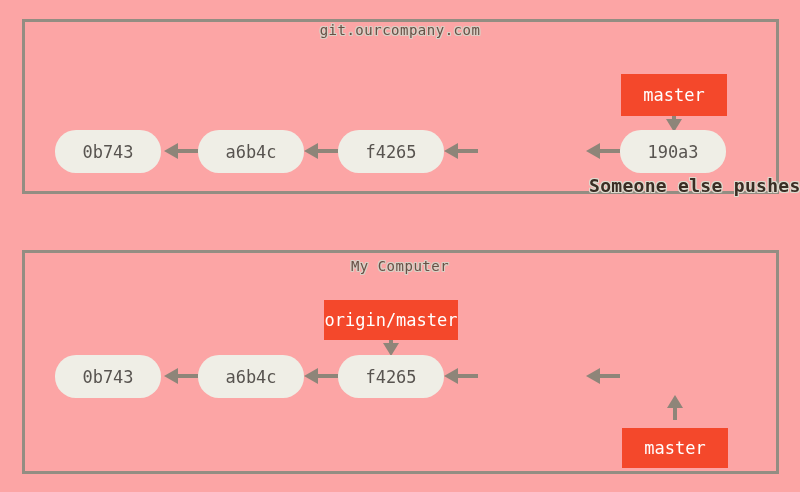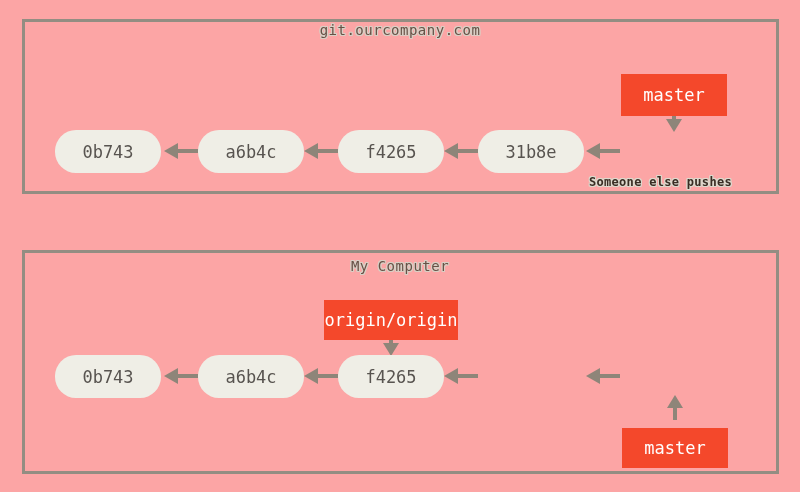--- a/index.html
+++ b/index.html
@@ -122,21 +122,21 @@
     width: 0;
     height: 0;
     border-left: 8px solid transparent;
     border-right: 8px solid transparent;
     border-bottom: 13px solid #8e8579;
   }
 
   
   .annotation {
     position: absolute;
-    font-size: 12px;
+    font-size: 18px;
     font-weight: bold;
     color: #3a2d24;
     font-family: "DejaVu Sans Mono", "Liberation Mono", monospace;
     letter-spacing: 0.3px;
     white-space: nowrap;
     text-shadow:
       -1px -1px 0 #ddd9cd,  1px -1px 0 #ddd9cd,
       -1px  1px 0 #ddd9cd,  1px  1px 0 #ddd9cd,
        0px -1px 0 #ddd9cd,  0px  1px 0 #ddd9cd,
       -1px  0px 0 #ddd9cd,  1px  0px 0 #ddd9cd;
@@ -148,21 +148,21 @@
 
 <div id="canvas">
 
   <div class="panel" id="panel-remote"></div>
 
   <div class="panel-title" id="title-remote">git.ourcompany.com</div>
 
   <div class="commit" style="left:55px;  top:130px;">0b743</div>
   <div class="commit" style="left:198px; top:130px;">a6b4c</div>
   <div class="commit" style="left:338px; top:130px;">f4265</div>
-  <div class="commit" style="left:478px; top:130px;">31b8e</div>
+  <div class="commit" style="left:620px; top:130px;">190a3</div>
 
   <div class="arrow-h" style="left:177px; top:149px; width:21px;"></div>
   <div class="arrow-h" style="left:317px; top:149px; width:21px;"></div>
   <div class="arrow-h" style="left:457px; top:149px; width:21px;"></div>
   <div class="arrow-h" style="left:599px; top:149px; width:21px;"></div>
 
   <div class="reflabel" style="left:621px; top:66px; width:106px; height:42px;">master</div>
   <div class="arrow-v down" style="left:672px; top:108px; height:12px;"></div>
 
   <div class="annotation" style="left:589px; top:175px;">Someone else pushes</div>
@@ -173,19 +173,19 @@
 
   <div class="commit" style="left:55px;  top:355px;">0b743</div>
   <div class="commit" style="left:198px; top:355px;">a6b4c</div>
   <div class="commit" style="left:338px; top:355px;">f4265</div>
 
   <div class="arrow-h" style="left:177px; top:374px; width:21px;"></div>
   <div class="arrow-h" style="left:317px; top:374px; width:21px;"></div>
   <div class="arrow-h" style="left:457px; top:374px; width:21px;"></div>
   <div class="arrow-h" style="left:599px; top:374px; width:21px;"></div>
 
-  <div class="reflabel" style="left:324px; top:292px; width:134px; height:40px;">origin/origin</div>
+  <div class="reflabel" style="left:324px; top:292px; width:134px; height:40px;">origin/master</div>
   <div class="arrow-v down" style="left:389px; top:332px; height:12px;"></div>
 
   <div class="reflabel" style="left:622px; top:420px; width:106px; height:40px;">master</div>
   <div class="arrow-v up" style="left:673px; top:407px; height:13px;"></div>
 
 </div>
 
 </body></html>

